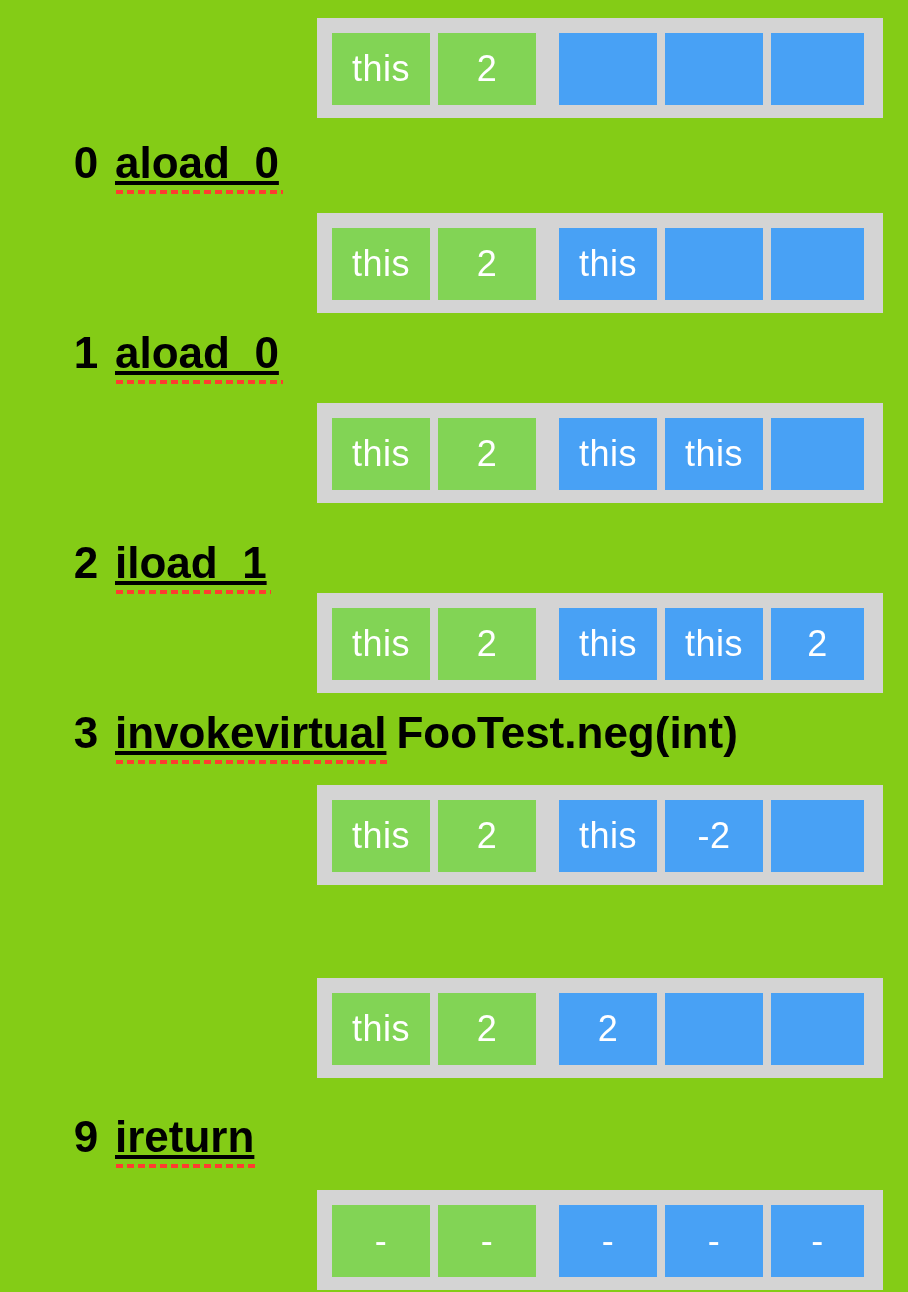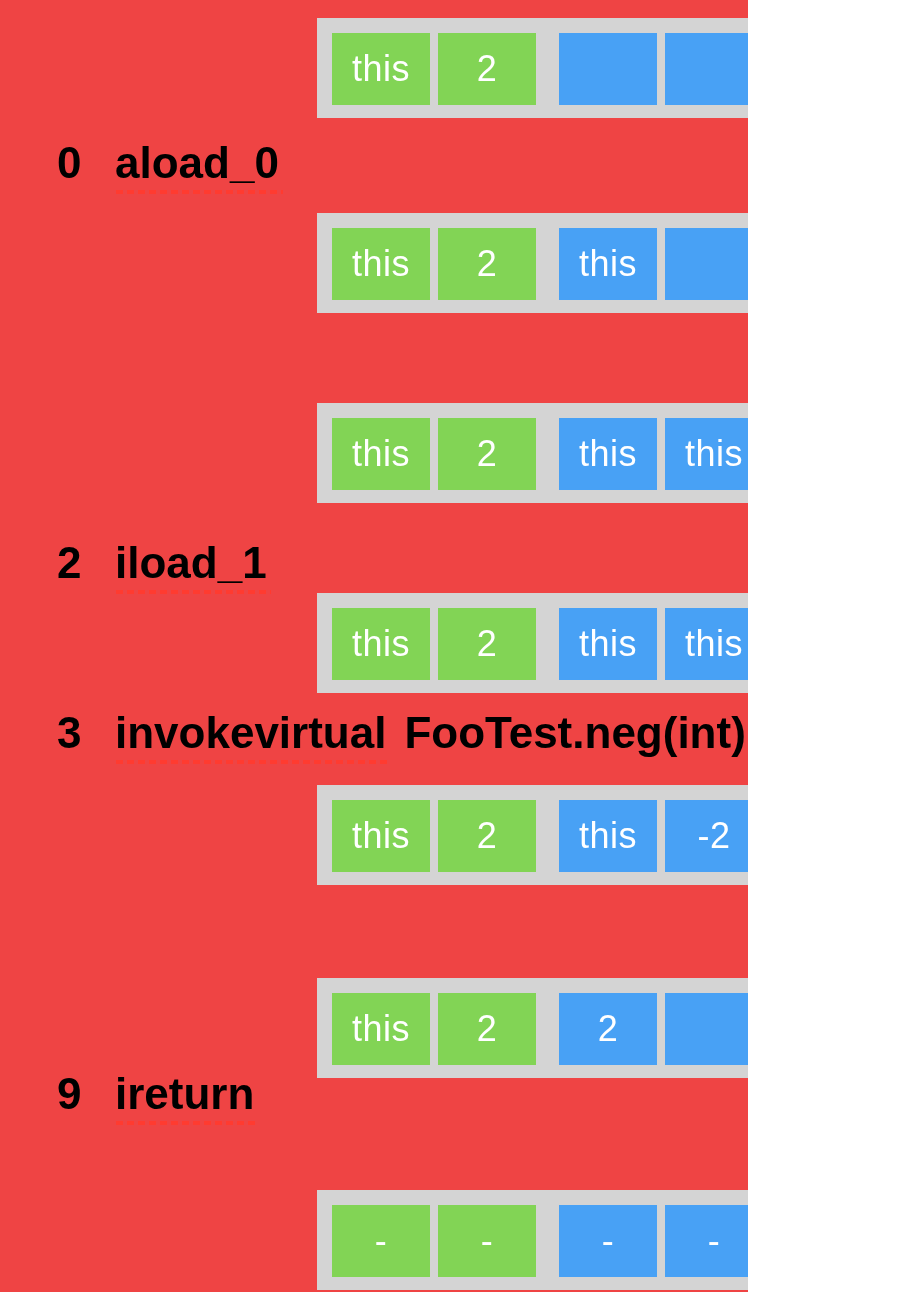--- a/index.html
+++ b/index.html
@@ -3,24 +3,25 @@
 <meta charset="utf-8">
 <style>
   html, body {
     margin: 0;
     padding: 0;
     background: #ffffff;
     font-family: "Liberation Sans", "DejaVu Sans", sans-serif;
   }
   #canvas {
     position: relative;
-    width: 748px;
+    width: 908px;
     height: 1292px;
-    background: #ef4444;
+    background: #84cc16;
     overflow: hidden;
+    text-align: center;
   }
 
   
   .frame {
     position: absolute;
     left: 317px;
     width: 566px;
     height: 100px;
     background: #d4d4d4;
     box-sizing: border-box;
@@ -57,33 +58,34 @@
     color: #000000;
     white-space: nowrap;
   }
   .offset {
     display: inline-block;
     width: 58px;
   }
   .mnemonic {
     position: relative;
     display: inline-block;
+    text-decoration: underline;
     text-decoration-thickness: 4px;
     text-underline-offset: 3px;
   }
   .mnemonic::after {
     content: "";
     position: absolute;
     left: 1px;
     right: -4px;
     bottom: -1px;
     height: 4px;
     background: repeating-linear-gradient(to right, #ff3b30 0 7px, transparent 7px 11px);
   }
-  .operand { margin-left: 18px; }
+  .operand { margin-left: 10px; }
 </style>
 </head>
 <body>
 
 <div id="canvas">
 
   <div class="frame" style="top:18px">
     <div class="cell local">this</div>
     <div class="cell local">2</div>
     <div class="cell stack first"></div>
@@ -96,20 +98,23 @@
   </div>
 
   <div class="frame" style="top:213px">
     <div class="cell local">this</div>
     <div class="cell local">2</div>
     <div class="cell stack first">this</div>
     <div class="cell stack"></div>
     <div class="cell stack last"></div>
   </div>
 
+  <div class="instr" style="top:323px">
+    <span class="offset">1</span><span class="mnemonic">aload_0</span><span class="operand"></span>
+  </div>
 
   <div class="frame" style="top:403px">
     <div class="cell local">this</div>
     <div class="cell local">2</div>
     <div class="cell stack first">this</div>
     <div class="cell stack">this</div>
     <div class="cell stack last"></div>
   </div>
 
   <div class="instr" style="top:533px">
@@ -138,21 +143,21 @@
 
 
   <div class="frame" style="top:978px">
     <div class="cell local">this</div>
     <div class="cell local">2</div>
     <div class="cell stack first">2</div>
     <div class="cell stack"></div>
     <div class="cell stack last"></div>
   </div>
 
-  <div class="instr" style="top:1064px">
+  <div class="instr" style="top:1107px">
     <span class="offset">9</span><span class="mnemonic">ireturn</span><span class="operand"></span>
   </div>
 
   <div class="frame" style="top:1190px">
     <div class="cell local">-</div>
     <div class="cell local">-</div>
     <div class="cell stack first">-</div>
     <div class="cell stack">-</div>
     <div class="cell stack last">-</div>
   </div>

